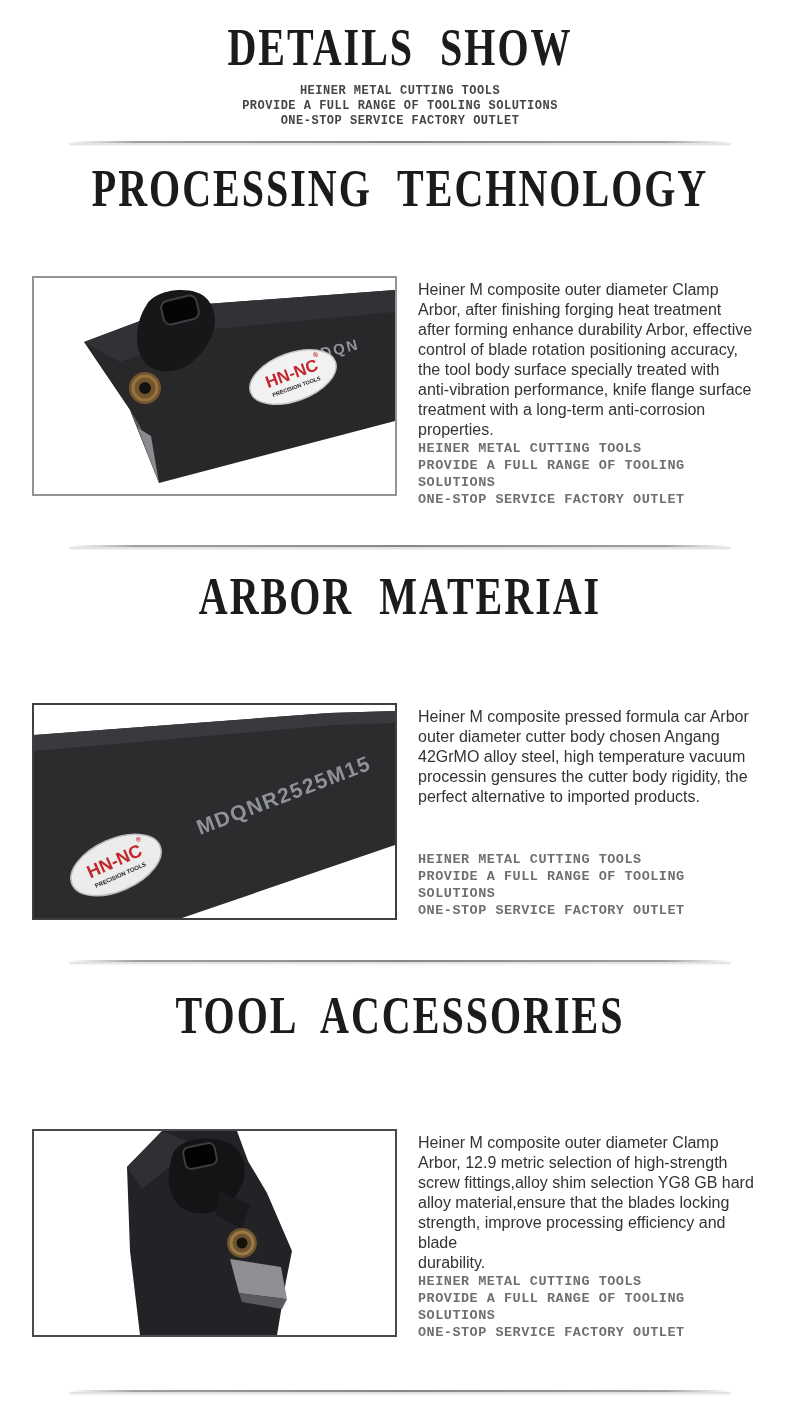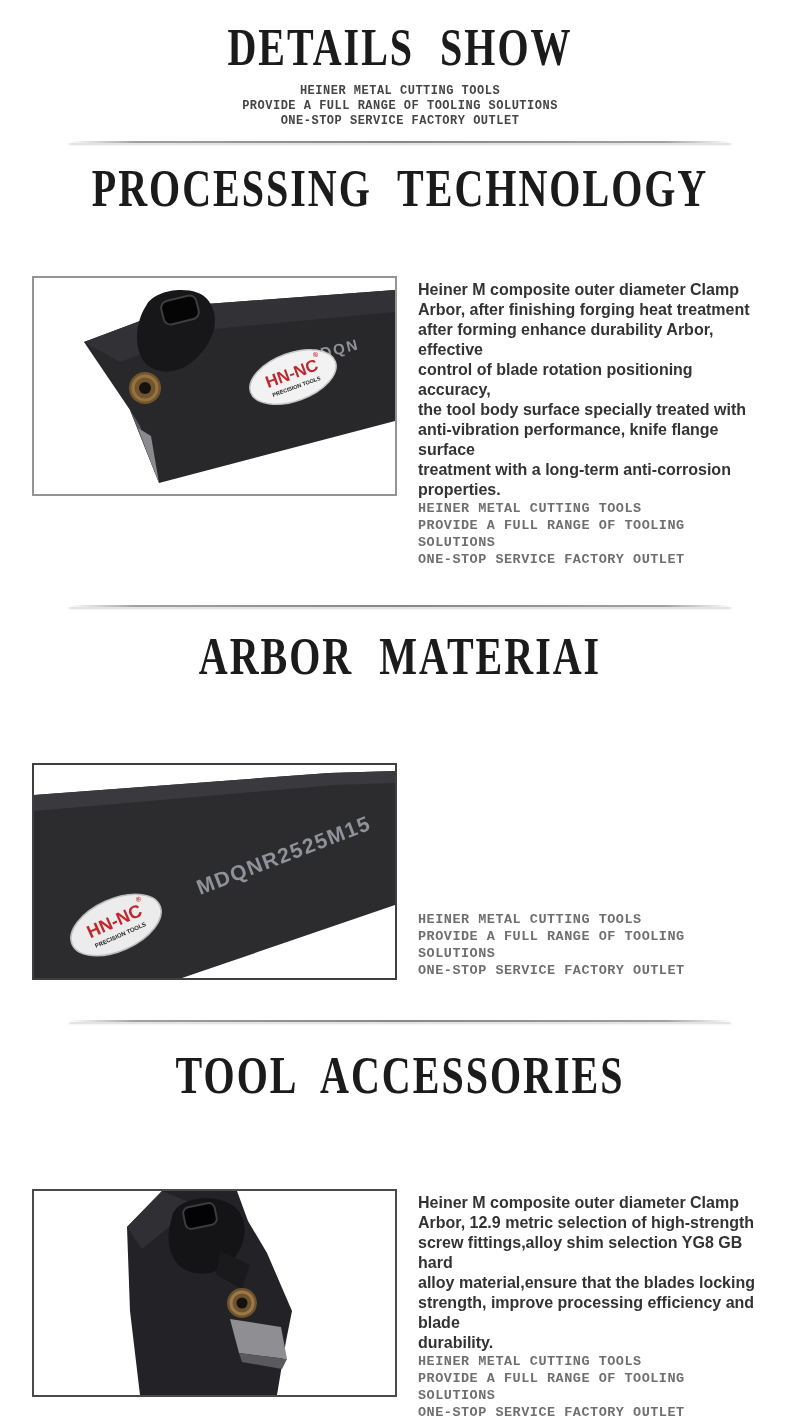--- a/index.html
+++ b/index.html
@@ -40,21 +40,21 @@
   .section-row { display:flex; margin:0 33px 0 32px; gap:21px; }
   .r1 { margin-top:61px; }
   .r2 { margin-top:80px; }
   .r3 { margin-top:87px; }
   .product-figure { flex:none; background:#fff; font-size:0; line-height:0; }
   .f1 { width:365px; height:220px; border:2px solid #949494; }
   .f2 { width:365px; height:217px; border:2px solid #3f3f3f; }
   .f3 { width:365px; height:208px; border:2px solid #4a4a4a; }
   .text-col { flex:1; display:flex; flex-direction:column; padding-top:4px; }
   .paragraph {
-    font-size:16px; line-height:20px; color:#333; white-space:pre-line;font-weight:bold;
+    font-size:16px; line-height:20px; color:#333; white-space:pre-line;
   }
   .section-slogan {
     margin-top:auto;
     font-family:"Liberation Mono", monospace; font-weight:bold;
     font-size:13.5px; line-height:17px; letter-spacing:.5px; color:#6f6f6f;
     white-space:pre-line; padding-bottom:1px;
   }
   svg { display:block; }
   .logo-main { font-family:"Liberation Sans", sans-serif; font-weight:bold; fill:#c2272d; }
   .logo-sub  { font-family:"Liberation Sans", sans-serif; font-weight:bold; fill:#1c1c1c; }
@@ -127,20 +127,25 @@
 
       <g transform="rotate(-24 82 160)">
         <ellipse cx="82" cy="160" rx="48" ry="26" fill="#ececec" stroke="#bdbdbd" stroke-width="1.5"></ellipse>
         <text class="logo-main" x="82" y="162" font-size="18" text-anchor="middle">HN-NC</text>
         <text class="logo-main" x="113" y="148" font-size="7" text-anchor="middle">®</text>
         <text class="logo-sub" x="82" y="173" font-size="6" text-anchor="middle">PRECISION TOOLS</text>
       </g>
     </svg>
   </div>
   <div class="text-col">
+    <div class="paragraph">Heiner M composite pressed formula car Arbor
+outer diameter cutter body chosen Angang
+42GrMO alloy steel, high temperature vacuum
+processin gensures the cutter body rigidity, the
+perfect alternative to imported products.</div>
     <div class="section-slogan">HEINER METAL CUTTING TOOLS
 PROVIDE A FULL RANGE OF TOOLING SOLUTIONS
 ONE-STOP SERVICE FACTORY OUTLET</div>
   </div>
 </div>
 <div class="divider d3"></div>
 
 <div class="section-heading h3m">TOOL ACCESSORIES</div>
 <div class="section-row r3">
   <div class="product-figure f3">

